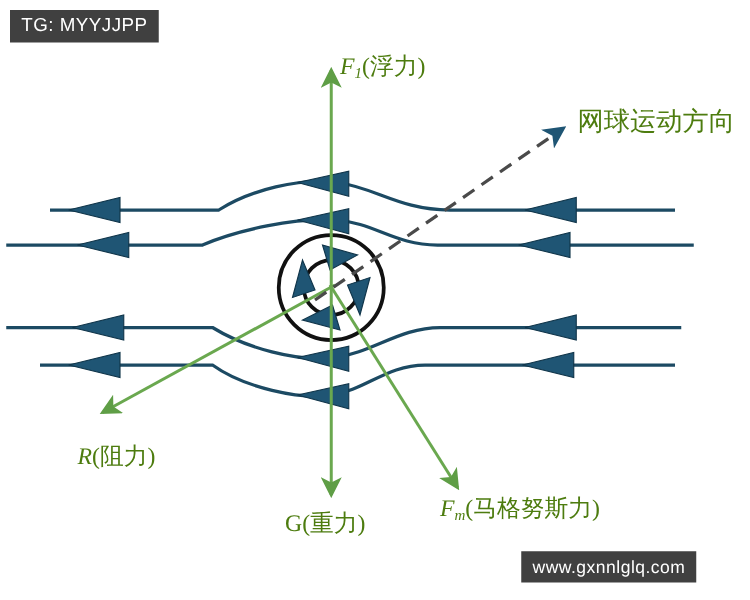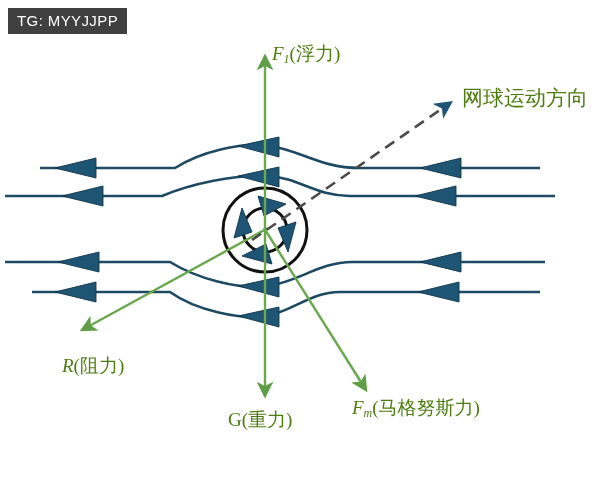--- a/index.html
+++ b/index.html
@@ -163,14 +163,15 @@
 
   <div class="lbl lbl-force" style="left:352px; top:398px;">
     <i>F</i><sub>m</sub><span class="rom">(马格努斯力)</span>
   </div>
 
   <div class="lbl lbl-force" style="left:228px; top:410px;">
     <span class="rom">G</span><span class="rom">(重力)</span>
   </div>
 
   <div class="watermark" id="watermark-top">TG: MYYJJPP</div>
+  <div class="watermark" id="watermark-bottom">www.gxnnlglq.com</div>
 
 </div>
 
 </body></html>

